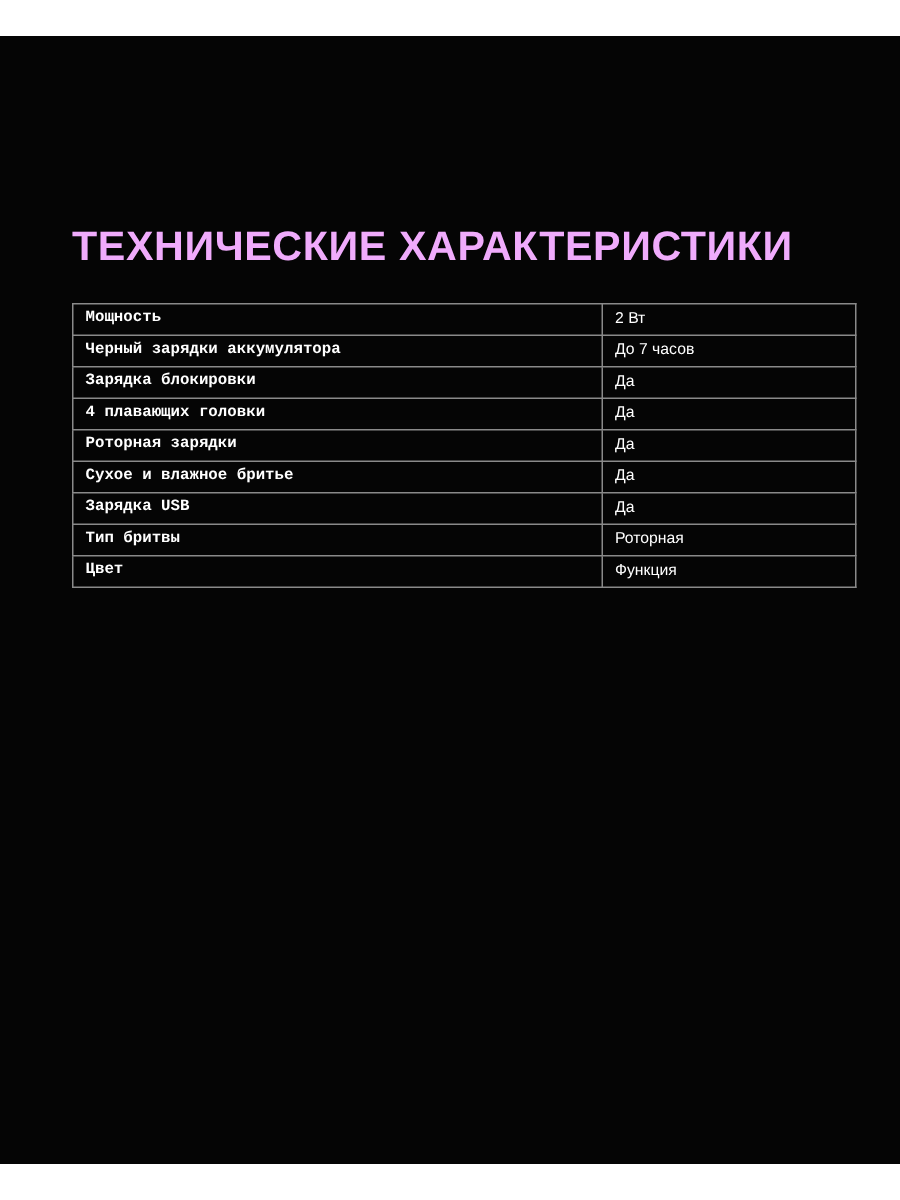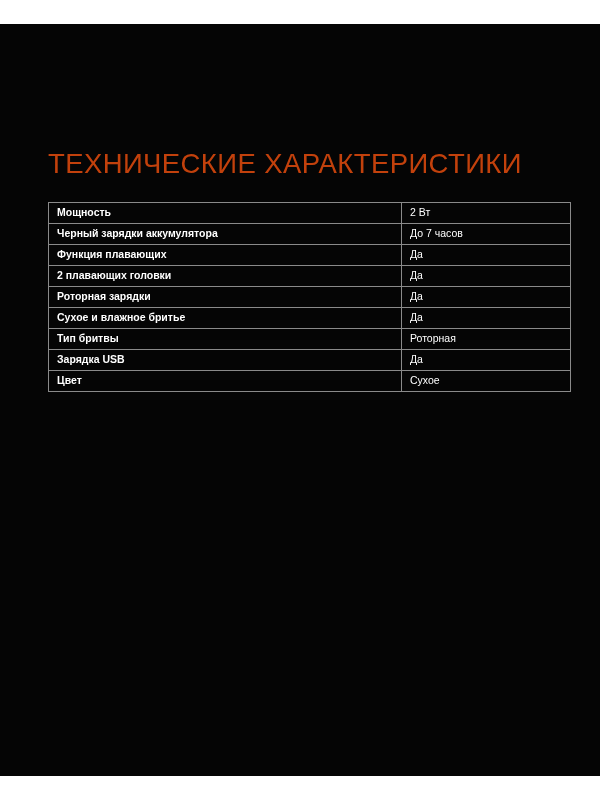--- a/index.html
+++ b/index.html
@@ -25,23 +25,23 @@
     top: 24px;
     width: 600px;
     height: 752px;
     background: #050505;
   }
   .spec-title {
     position: absolute;
     left: 48px;
     top: 126px;
     width: 520px;
-    color: #c2410c;
+    color: #f0abfc;
     font-size: 27.5px;
-    font-weight: normal;
+    font-weight: bold;
     letter-spacing: 0.4px;
     white-space: nowrap;
     line-height: 1;
   }
   .spec-table {
     position: absolute;
     left: 48px;
     top: 178px;
     width: 504px;
     border-collapse: collapse;
@@ -52,20 +52,21 @@
     color: #ffffff;
     font-size: 10.5px;
     height: 20px;
     padding: 0 0 0 8px;
     vertical-align: middle;
     line-height: 1.1;
   }
   .spec-table td.name {
     width: 344px;
     font-weight: bold;
+    font-family: Liberation Mono, monospace;
   }
   .spec-table td.value {
     width: 160px;
     font-weight: normal;
   }
 </style>
 </head>
 <body>
 
 <div class="page">
@@ -76,43 +77,43 @@
       <tbody>
         <tr>
           <td class="name">Мощность</td>
           <td class="value">2 Вт</td>
         </tr>
         <tr>
           <td class="name">Черный зарядки аккумулятора</td>
           <td class="value">До 7 часов</td>
         </tr>
         <tr>
-          <td class="name">Функция плавающих</td>
+          <td class="name">Зарядка блокировки</td>
           <td class="value">Да</td>
         </tr>
         <tr>
-          <td class="name">2 плавающих головки</td>
+          <td class="name">4 плавающих головки</td>
           <td class="value">Да</td>
         </tr>
         <tr>
           <td class="name">Роторная зарядки</td>
           <td class="value">Да</td>
         </tr>
         <tr>
           <td class="name">Сухое и влажное бритье</td>
           <td class="value">Да</td>
         </tr>
         <tr>
+          <td class="name">Зарядка USB</td>
+          <td class="value">Да</td>
+        </tr>
+        <tr>
           <td class="name">Тип бритвы</td>
           <td class="value">Роторная</td>
         </tr>
         <tr>
-          <td class="name">Зарядка USB</td>
-          <td class="value">Да</td>
-        </tr>
-        <tr>
           <td class="name">Цвет</td>
-          <td class="value">Сухое</td>
+          <td class="value">Функция</td>
         </tr>
       </tbody>
     </table>
   </div>
 </div>
 
 </body></html>

